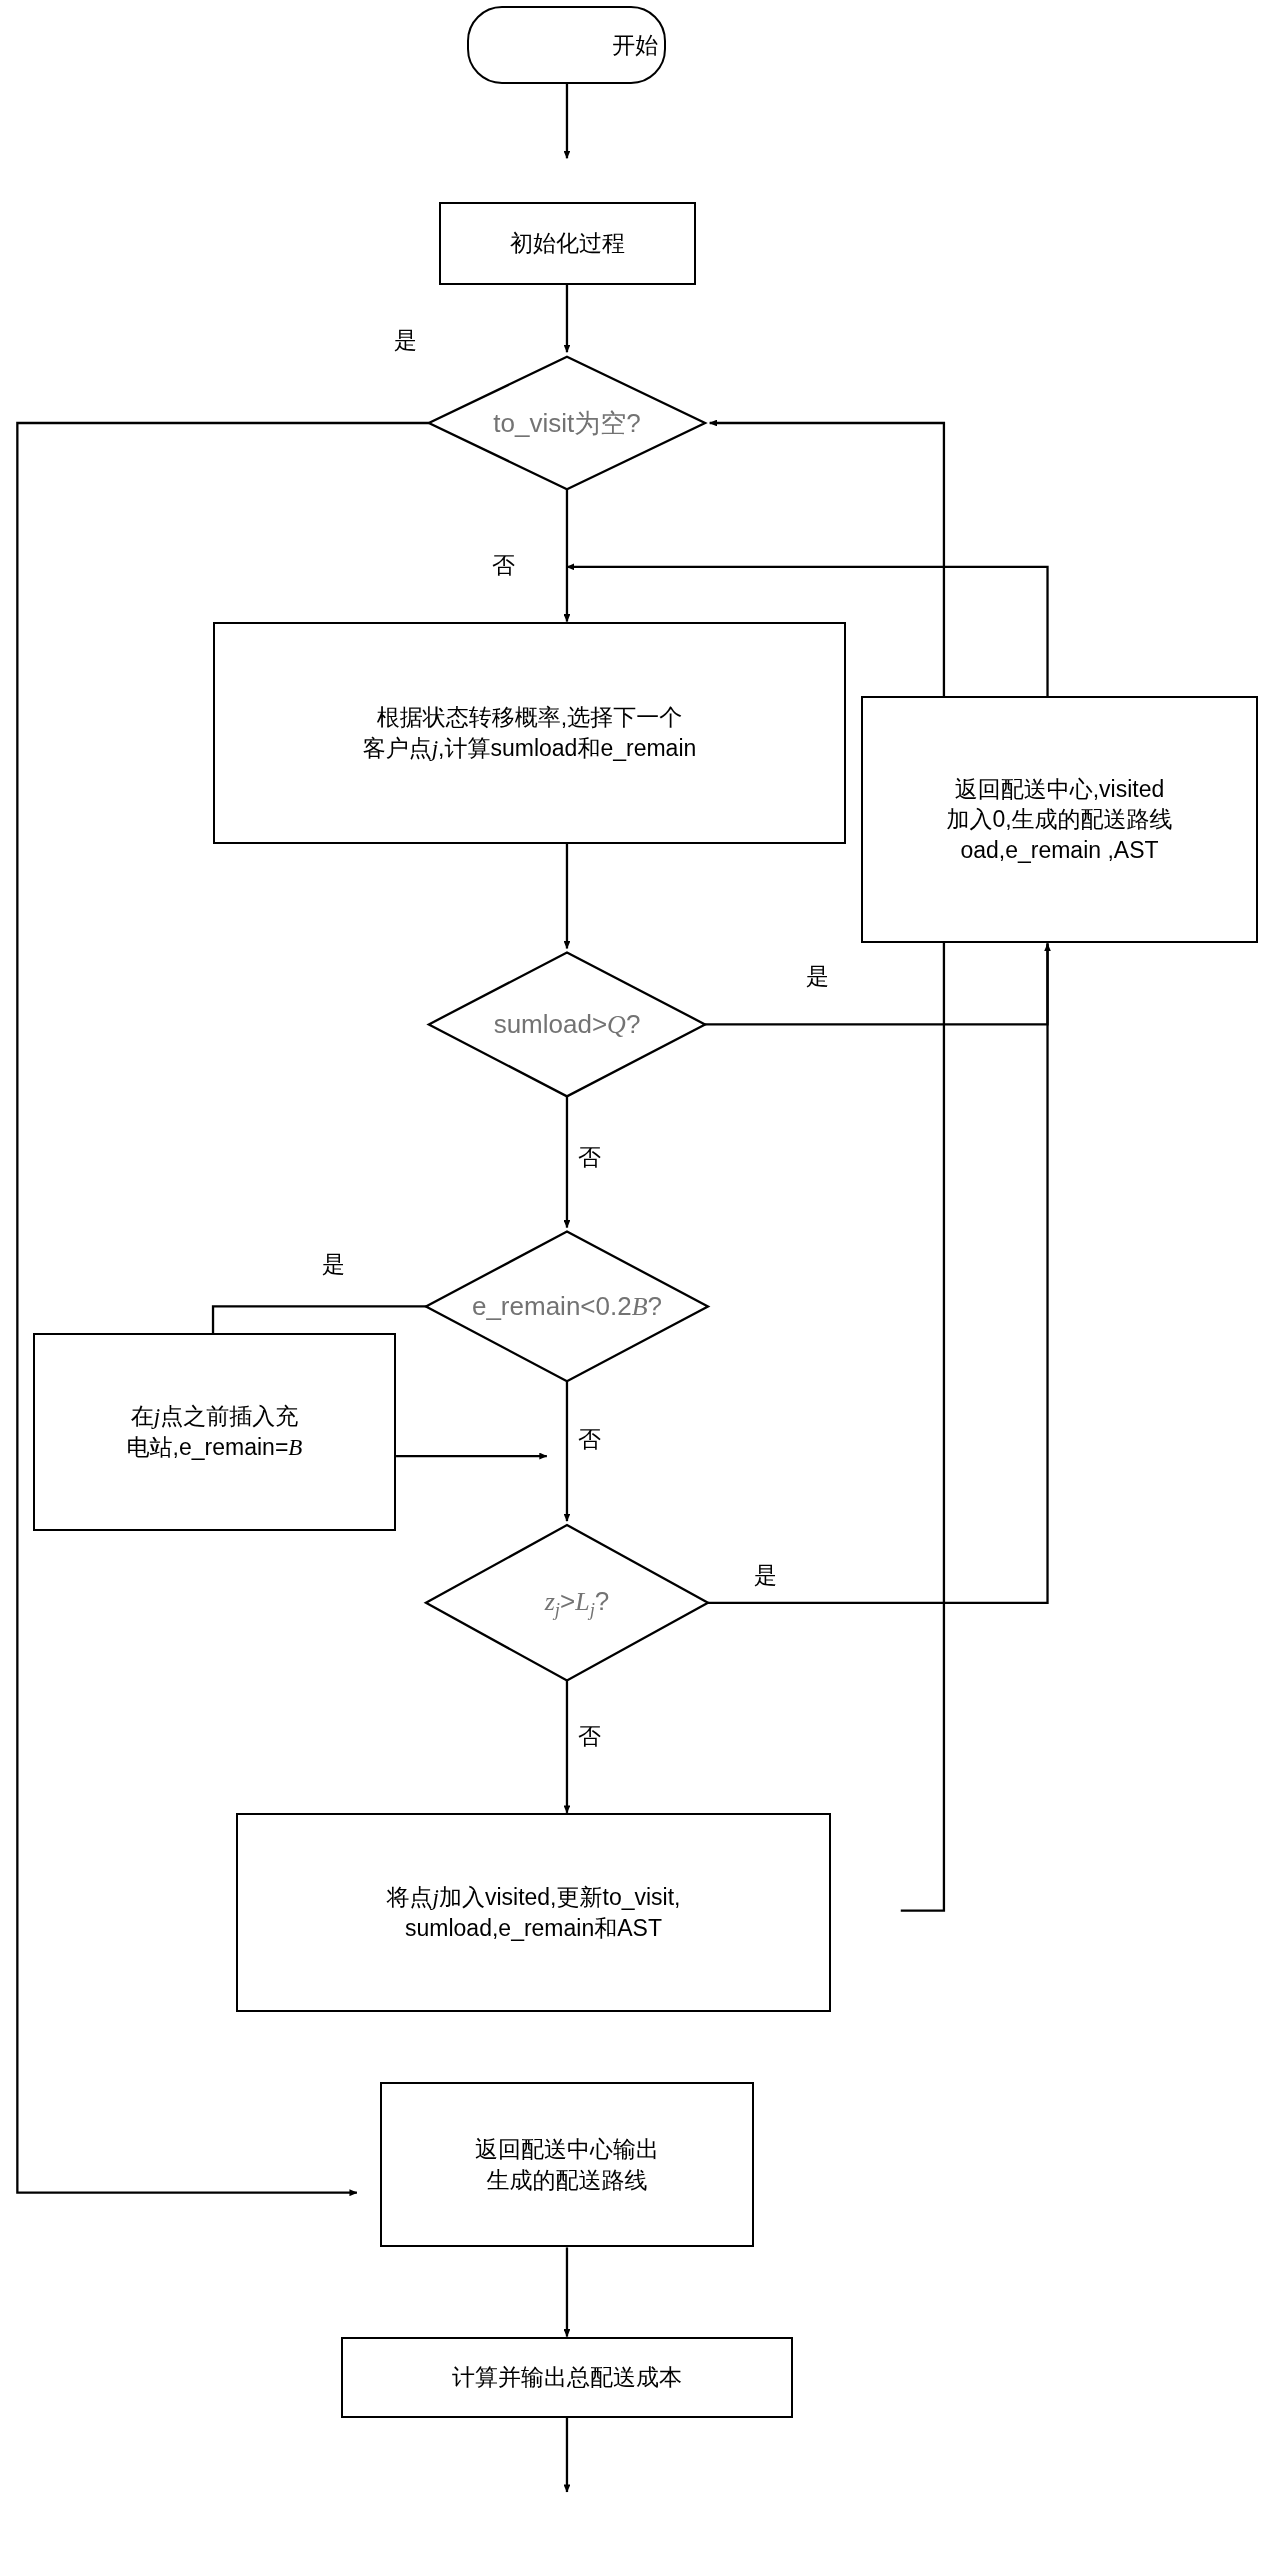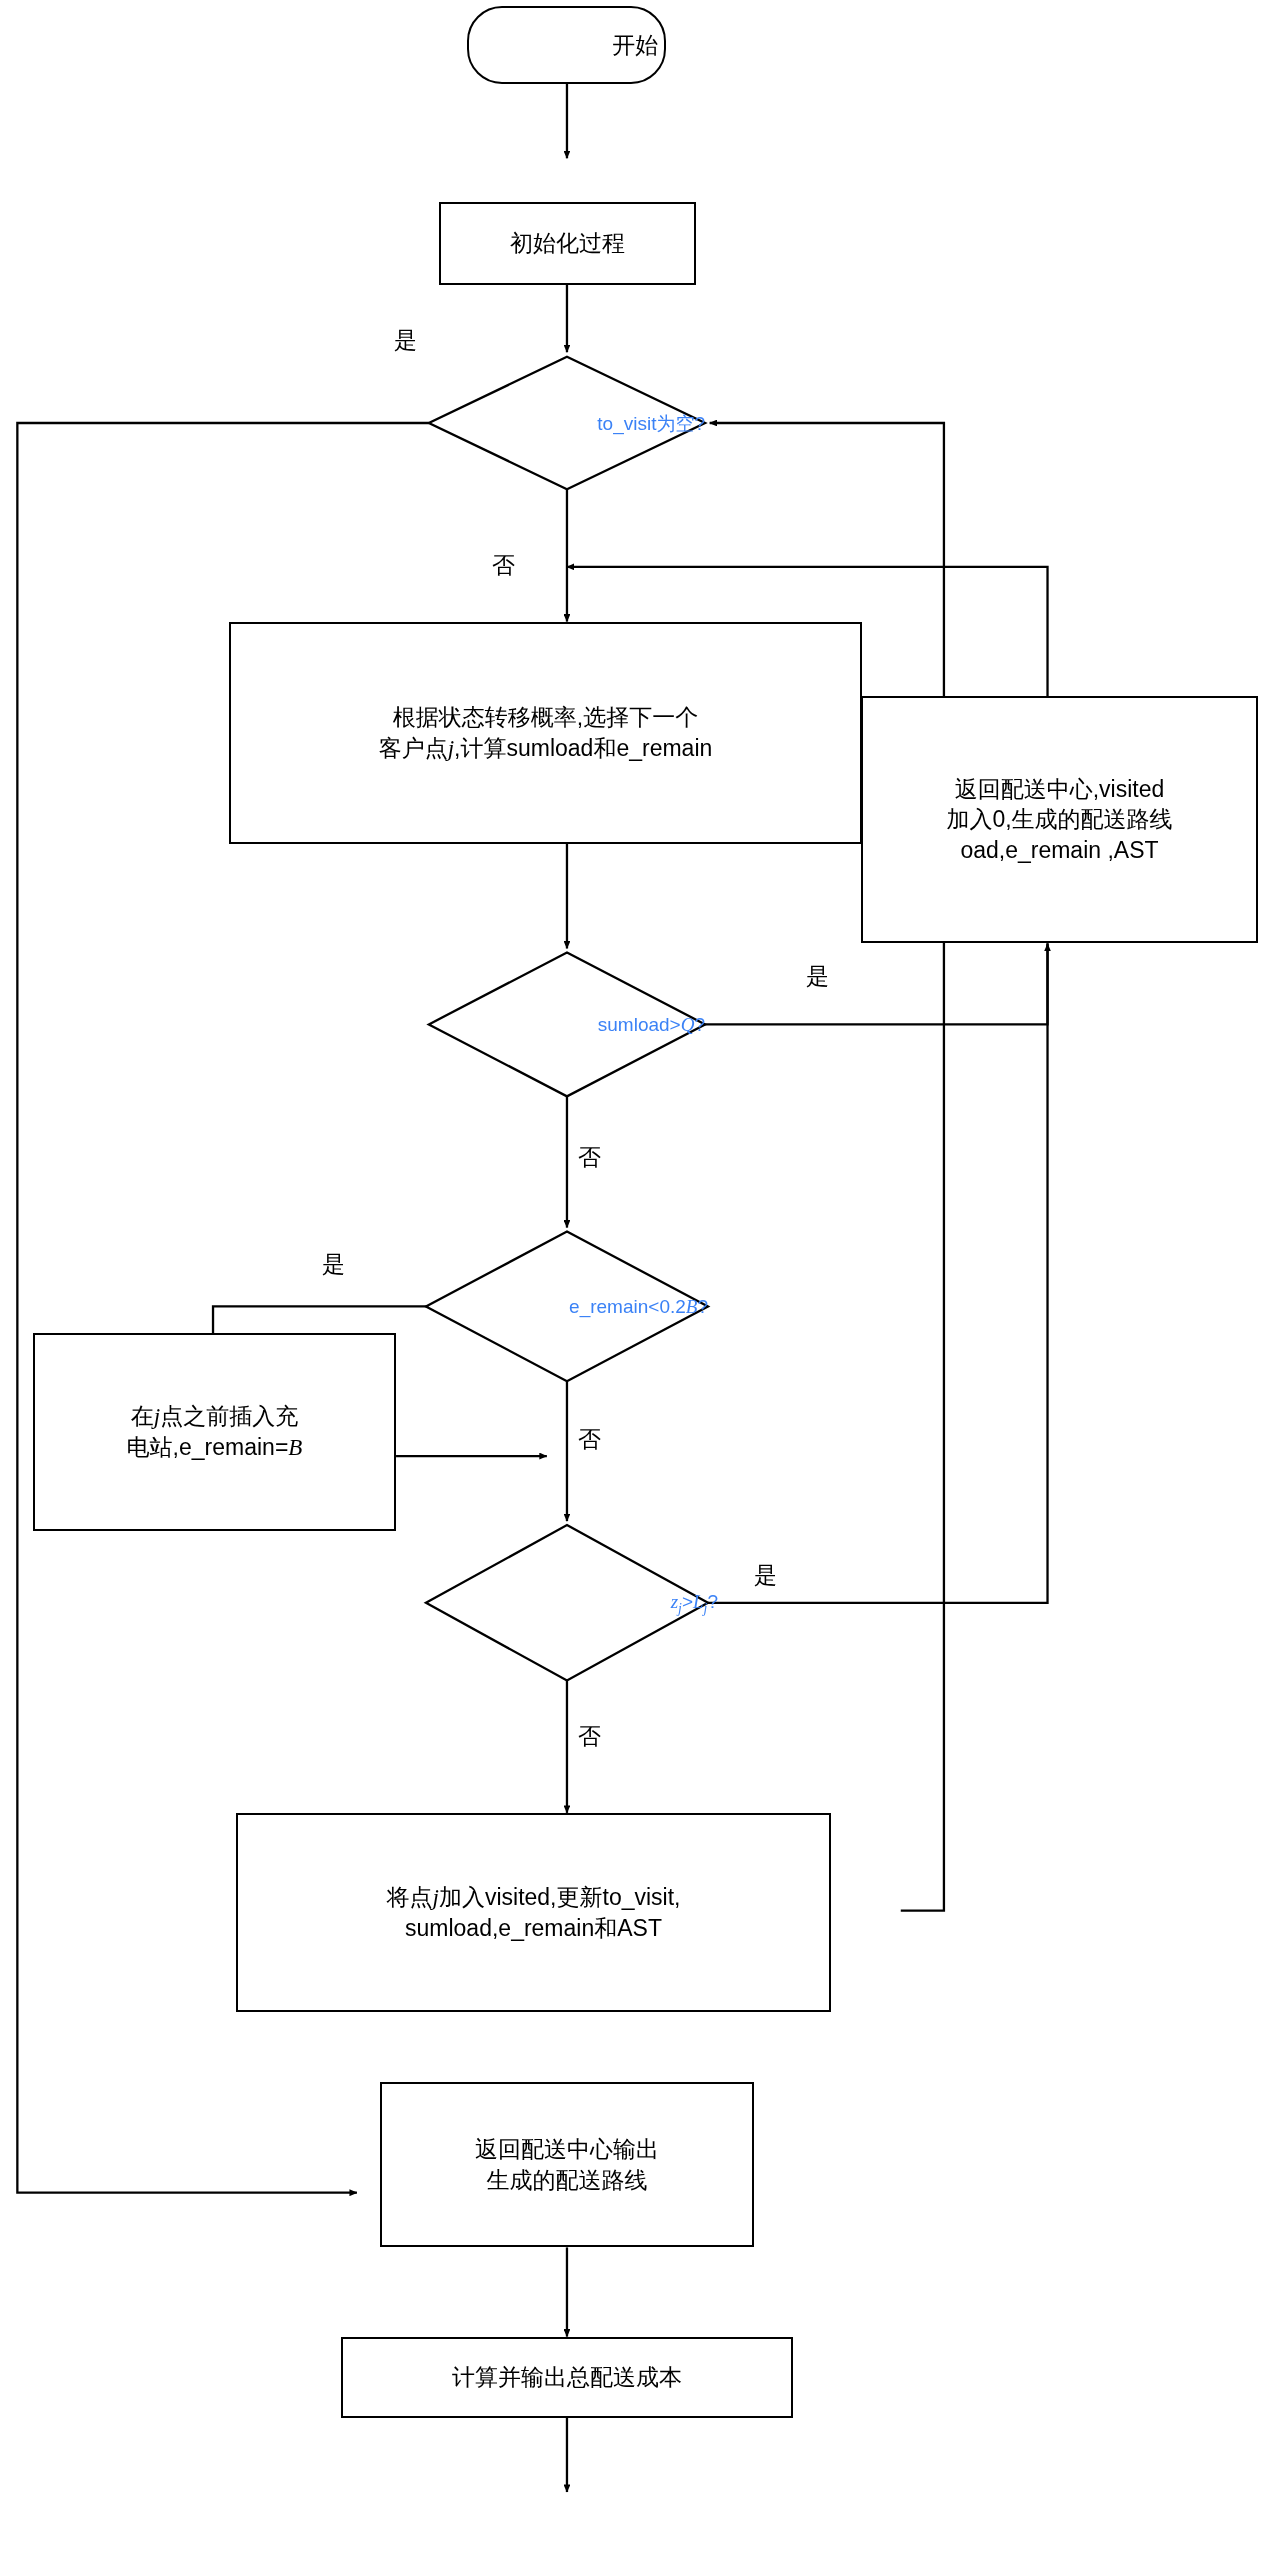--- a/index.html
+++ b/index.html
@@ -54,24 +54,24 @@
     position: absolute;
     color: #000000;
     font-size: 23px;
     font-family: "Liberation Sans", sans-serif;
     white-space: nowrap;
   }
   .diamond-text {
     position: absolute;
     display: flex;
     align-items: center;
-    justify-content: flex-end;
+    justify-content: center;
     text-align: center;
-    color: #3b82f6;
-    font-size: 19px;
+    color: #737373;
+    font-size: 26px;
     font-family: "Liberation Sans", sans-serif;
     white-space: nowrap;
   }
   .ital {
     font-style: italic;
     font-family: "Liberation Serif", serif;
   }
   .sub {
     font-size: 0.72em;
     vertical-align: sub;
@@ -136,21 +136,21 @@
   <div class="node process" style="left:439px; top:158px; width:257px; height:83px;margin-top:44px;">
     <div class="txt">初始化过程</div>
   </div>
 
   <div class="diamond-text" style="left:429px; top:406px; width:276px; height:35px;">
     <span>to_visit为空?</span>
   </div>
   <div class="decision-label" style="left:394px; top:325px;">是</div>
   <div class="decision-label" style="left:492px; top:550px;">否</div>
 
-  <div class="node process" style="left:213px; top:622px; width:633px; height:222px;margin-left:16px;">
+  <div class="node process" style="left:213px; top:622px; width:633px; height:222px;">
     <div class="txt">根据状态转移概率,选择下一个<br>客户点<span class="ital">j</span>,计算sumload和e_remain</div>
   </div>
 
   <div class="node process" style="left:861px; top:696px; width:397px; height:247px;">
     <div class="txt">返回配送中心,visited
 加入0,生成的配送路线
 oad,e_remain ,AST</div>
   </div>
 
   <div class="diamond-text" style="left:429px; top:1007px; width:276px; height:35px;">

